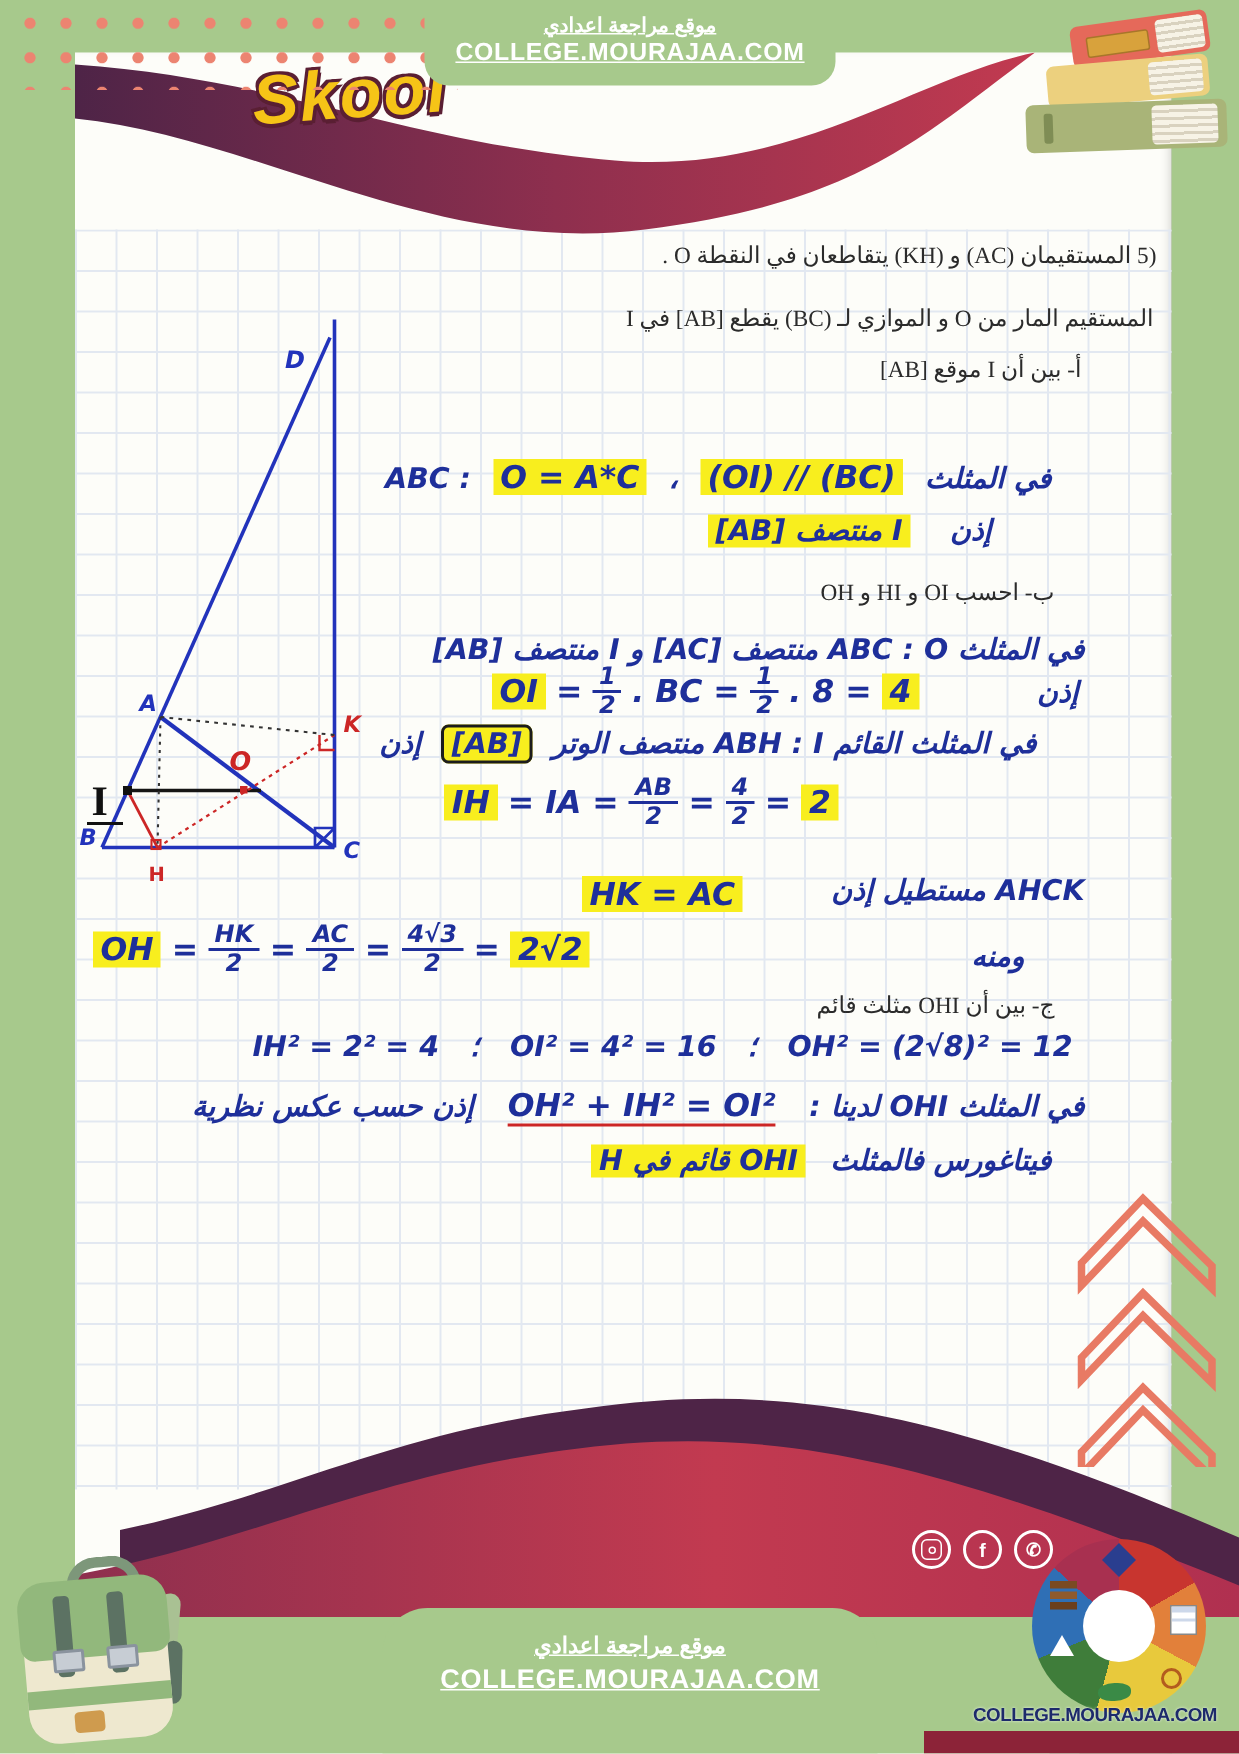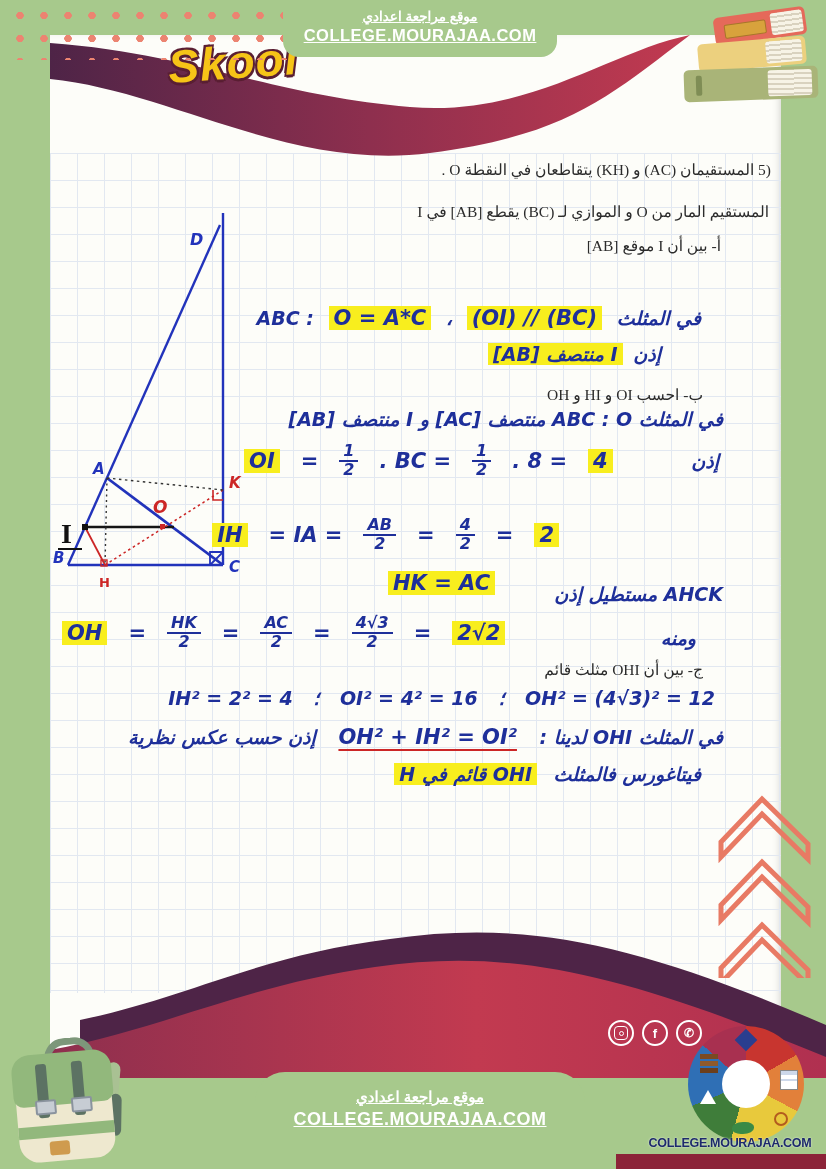--- a/index.html
+++ b/index.html
@@ -24,21 +24,21 @@
   .banner .l2{font-size:16.5px;font-weight:bold;text-decoration:underline;margin-top:2px;letter-spacing:.5px;}
   .books{position:absolute;left:680px;top:6px;width:146px;height:100px;z-index:45;}
   .book{position:absolute;border-radius:5px;}
   .book .pages{position:absolute;top:3px;bottom:3px;border-radius:3px;
     background:repeating-linear-gradient(180deg,#f7f3e6 0 3px,#d9d2bf 3px 5px);}
   .book .blabel{position:absolute;border-radius:2px;}
   
   .printed{position:absolute;direction:rtl;font-family:"Liberation Serif",serif;font-size:15.5px;color:#2b2b2b;z-index:10;white-space:nowrap;}
   .hw{position:absolute;direction:rtl;font-family:"DejaVu Sans",sans-serif;font-style:italic;font-weight:600;
     color:#1e2f9a;font-size:19px;z-index:10;white-space:nowrap;}
-  .eq{direction:ltr;unicode-bidi:embed;display:inline-flex;align-items:center;gap:21px;}
+  .eq{direction:ltr;unicode-bidi:embed;display:inline-flex;align-items:center;gap:7px;}
   .ltr{direction:ltr;unicode-bidi:embed;}
   .hl{background:#f8ee1e;padding:0 5px;}
   .hlbox{background:#f8ee1e;border:2.5px solid #1c1c1c;border-radius:5px;padding:0 5px;}
   .frac{display:inline-block;text-align:center;font-size:16px;line-height:1.05;vertical-align:middle;}
   .frac .n{display:block;border-bottom:2px solid currentColor;padding:0 4px;}
   .frac .d{display:block;}
   .redline{text-decoration:underline;text-decoration-color:#cc2626;text-decoration-thickness:2px;text-underline-offset:5px;}
   
   .bottomwave{position:absolute;left:0;top:925px;width:826px;height:244px;z-index:12;}
   .chevrons{position:absolute;left:715px;top:782px;width:110px;height:196px;z-index:30;}
@@ -116,68 +116,73 @@
     </svg>
 
     <div class="hw" style="top:271px;right:80px">
       <span>في المثلث ABC :</span>
       <span class="hl ltr" style="margin:16px 8px;font-size:21px">O = A*C</span>
       <span>،</span>
       <span class="hl ltr" style="margin:0 8px;font-size:21px">(OI) // (BC)</span>
     </div>
     <div class="hw" style="top:308px;right:120px">
       <span>إذن</span>
-      <span class="hl" style="margin-right:4px">I منتصف [AB]</span>
+      <span class="hl" style="margin-right:20px">I منتصف [AB]</span>
     </div>
 
     <div class="printed" style="top:351px;right:78px">ب- احسب OI و HI و OH</div>
 
-    <div class="hw" style="top:373px;right:58px">في المثلث ABC : O منتصف [AC] و I منتصف [AB]</div>
+    <div class="hw" style="top:387px;right:58px">في المثلث ABC : O منتصف [AC] و I منتصف [AB]</div>
 
     <div class="hw" style="top:408px;right:62px">
       <span>إذن</span>
       <span class="eq" style="margin-right:72px;font-size:21px">
         <span class="hl">OI</span>
         <span>=</span>
         <span class="frac">
             <span class="n">1</span>
             <span class="d">2</span>
           </span>
         <span>. BC =</span>
         <span class="frac">
             <span class="n">1</span>
             <span class="d">2</span>
           </span>
         <span>. 8 =</span>
         <span class="hl">4</span>
       </span>
     </div>
 
+    <div class="hw" style="top:450px;right:90px">
+      <span>في المثلث القائم ABH : I منتصف الوتر</span>
+      <span class="hlbox ltr" style="margin:0 7px">[AB]</span>
+      <span>إذن</span>
+    </div>
 
     <div class="hw" style="top:482px;right:222px">
       <span class="eq" style="font-size:21px">
         <span class="hl">IH</span>
         <span>= IA =</span>
         <span class="frac">
             <span class="n">AB</span>
             <span class="d">2</span>
           </span>
         <span>=</span>
         <span class="frac">
             <span class="n">4</span>
             <span class="d">2</span>
           </span>
         <span>=</span>
         <span class="hl">2</span>
       </span>
     </div>
 
     <div class="hw" style="top:548px;right:58px">AHCK مستطيل إذن</div>
-    <div class="hw hl ltr" style="top:536px;left:338px;font-size:21px">HK = AC</div>
-    <div class="hw" style="top:592px;right:85px">ومنه</div>
+    <div class="hw hl ltr" style="top:549px;left:338px;font-size:21px">HK = AC</div>
+    <div class="hw" style="top:592px;right:98px">ومنه</div>
 
     <div class="hw" style="top:580px;left:12px">
       <span class="eq" style="font-size:21px">
         <span class="hl">OH</span>
         <span>=</span>
         <span class="frac">
             <span class="n">HK</span>
             <span class="d">2</span>
           </span>
         <span>=</span>
@@ -191,21 +196,21 @@
             <span class="d">2</span>
           </span>
         <span>=</span>
         <span class="hl">2√2</span>
       </span>
     </div>
 
     <div class="printed" style="top:626px;right:78px">ج- بين أن OHI مثلث قائم</div>
 
     <div class="hw" style="top:652px;right:66px">
-      <span class="ltr">OH² = (4√3)² = 12</span>
+      <span class="ltr">OH² = (2√8)² = 12</span>
       <span style="margin:0 14px">؛</span>
       <span class="ltr">OI² = 4² = 16</span>
       <span style="margin:0 14px">؛</span>
       <span class="ltr">IH² = 2² = 4</span>
     </div>
 
     <div class="hw" style="top:690px;right:58px">
       <span>في المثلث OHI لدينا :</span>
       <span class="ltr redline" style="margin:0 16px;font-size:21px">OH² + IH² = OI²</span>
       <span>إذن حسب عكس نظرية</span>

